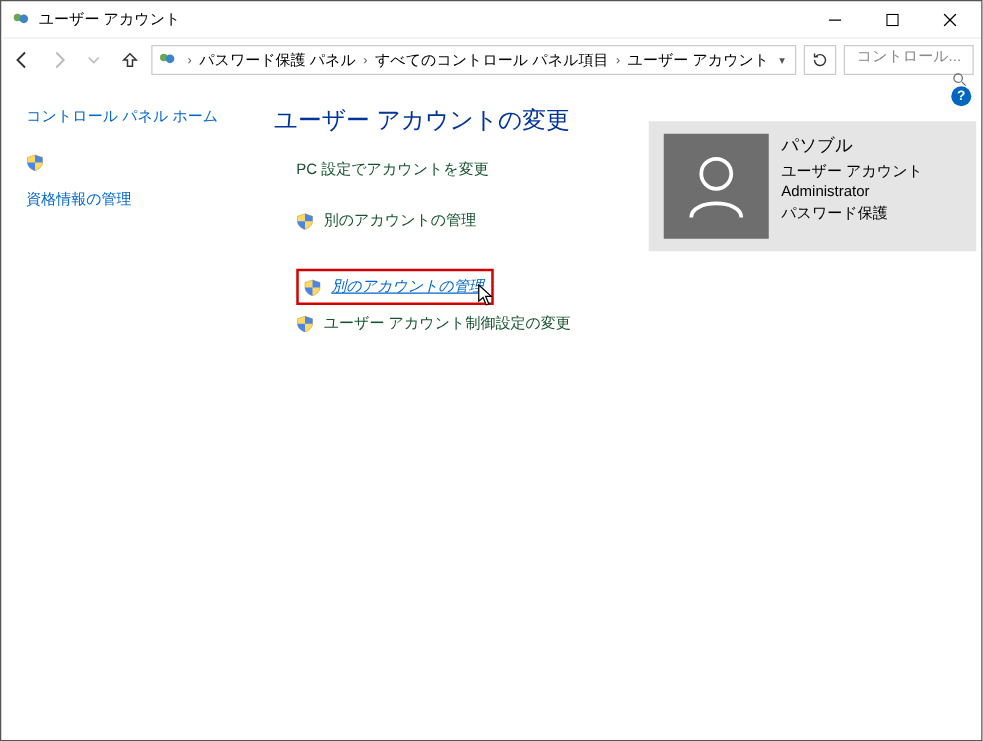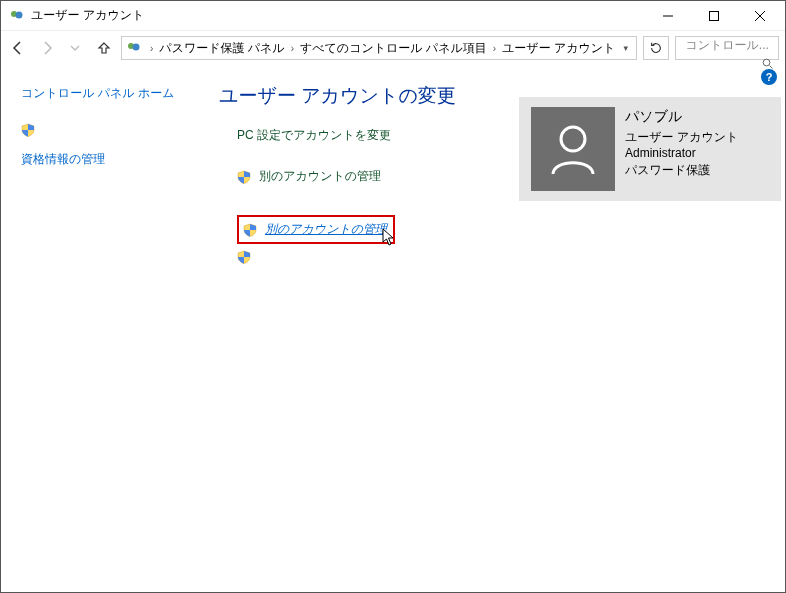--- a/index.html
+++ b/index.html
@@ -289,20 +289,21 @@
       </div>
       <div style="height:6px"></div>
       <div class="task">
         <span class="shield">
           <svg viewBox="0 0 14 14" width="14" height="14">
             <path d="M7 1 L13 3 V7 C13 10 10 12.8 7 13.5 C4 12.8 1 10 1 7 V3 Z" fill="#ffd966" stroke="#c09000" stroke-width="0.4"></path>
             <path d="M7 1 L13 3 V7 L7 7 Z" fill="#4a86e8"></path>
             <path d="M7 7 L7 13.5 C4 12.8 1 10 1 7 Z" fill="#4a86e8"></path>
           </svg>
         </span>
+        <span>ユーザー アカウント制御設定の変更</span>
       </div>
     </div>
 
     <div class="profile" style="top:32px">
       <div class="avatar">
         <svg width="60" height="60" viewBox="0 0 60 60">
           <circle cx="30" cy="20" r="12" fill="none" stroke="#fff" stroke-width="3"></circle>
           <path d="M10 55 C10 40 50 40 50 55" fill="none" stroke="#fff" stroke-width="3"></path>
         </svg>
       </div>

